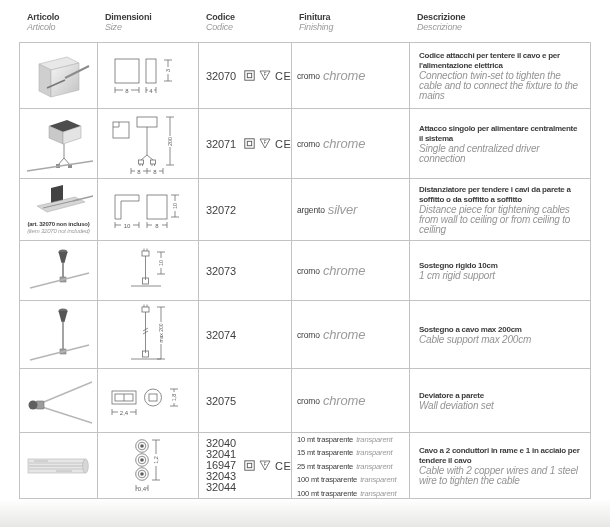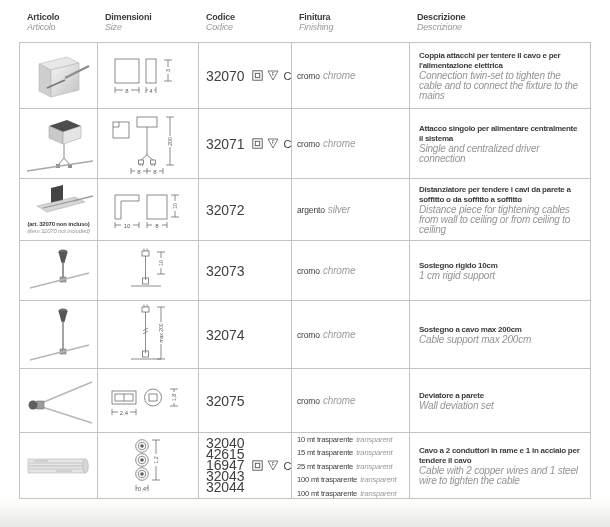--- a/index.html
+++ b/index.html
@@ -19,25 +19,25 @@
        grid-template-rows:66px 70px 62px 60px 68px 64px 66px;
        border-top:1px solid #c3c3c3;border-left:1px solid #c3c3c3;}
   .row{display:contents;}
   .cell{border-right:1px solid #c3c3c3;border-bottom:1px solid #c3c3c3;
         display:flex;align-items:center;box-sizing:border-box;overflow:hidden;background:#fff;}
   .c-img{justify-content:center;flex-direction:column;}
   .c-dim{justify-content:center;}
   .c-code{padding-left:7px;gap:8px;}
   .c-fin{padding-left:5px;}
   .c-desc{flex-direction:column;align-items:flex-start;justify-content:center;padding:4px 8px 4px 9px;}
-  .code{font-size:14px;color:#3f3f3f;letter-spacing:-.1px;}
+  .code{font-size:11px;color:#3f3f3f;letter-spacing:-.1px;}
   .codes{display:flex;flex-direction:column;line-height:11px;text-align:center;}
   .iconrow{display:flex;align-items:center;gap:4px;}
   .fin-it{font-size:8.5px;color:#3c3c3c;letter-spacing:-.15px;}
-  .fin-en{font-size:10px;font-style:italic;color:#9b9b9b;margin-left:3px;letter-spacing:-.15px;}
+  .fin-en{font-size:13px;font-style:italic;color:#9b9b9b;margin-left:3px;letter-spacing:-.15px;}
   .fin-multi{display:flex;flex-direction:column;line-height:10.4px;}
   .fin-multi .fin-it,.fin-multi .fin-en{font-size:7.6px;letter-spacing:-.2px;}
   .desc-it{font-size:8px;font-weight:700;color:#3c3c3c;letter-spacing:-.25px;line-height:10px;}
   .desc-en{font-size:10px;font-style:italic;color:#949494;letter-spacing:-.2px;line-height:10px;}
   .img-note{font-size:6px;font-weight:700;color:#3c3c3c;line-height:7px;text-align:center;margin-top:2px;letter-spacing:-.2px;}
   .img-note-en{display:block;font-weight:400;font-style:italic;color:#9b9b9b;}
   .ce{font-size:11px;color:#3f3f3f;letter-spacing:.4px;}
   .footer-band{position:absolute;left:0;bottom:0;width:610px;height:28px;
        background:linear-gradient(180deg,#ffffff 0%,#e7e7e4 100%);}
   svg{display:block;}
@@ -122,21 +122,21 @@
           <text x="6" y="6" text-anchor="middle" font-size="4.5" fill="#555555">F</text>
         </svg>
         <span class="ce">CE</span>
       </span>
     </div>
     <div class="cell c-fin">
       <span class="fin-it">cromo</span>
       <span class="fin-en">chrome</span>
     </div>
     <div class="cell c-desc">
-      <div class="desc-it">Coppia attacchi per tentere il cavo e per l'alimentazione elettrica</div>
+      <div class="desc-it">Codice attacchi per tentere il cavo e per l'alimentazione elettrica</div>
       <div class="desc-en">Connection twin-set to tighten the cable and to connect the fixture to the mains</div>
     </div>
   </div>
 
   <div class="row">
     <div class="cell c-img">
       <svg width="72" height="58" viewBox="0 0 72 58">
         <polygon points="26,11 44,5 58,11 40,17" fill="#4d4d4d"></polygon>
         <polygon points="26,11 40,17 40,29 26,23" fill="#c9c9c9" stroke="#9e9e9e" stroke-width="0.5"></polygon>
         <polygon points="40,17 58,11 58,23 40,29" fill="#e4e4e4" stroke="#9e9e9e" stroke-width="0.5"></polygon>
@@ -411,21 +411,21 @@
         <line x1="11" y1="48" x2="11" y2="54" stroke="#6e6e6e" stroke-width="0.8"></line>
         <line x1="23" y1="48" x2="23" y2="54" stroke="#6e6e6e" stroke-width="0.8"></line>
         <line x1="11" y1="51" x2="13" y2="51" stroke="#6e6e6e" stroke-width="0.8"></line>
         <line x1="21" y1="51" x2="23" y2="51" stroke="#6e6e6e" stroke-width="0.8"></line>
         <text x="17" y="53.5" text-anchor="middle" font-size="6" fill="#5f5f5f">0,4</text>
       </svg>
     </div>
     <div class="cell c-code">
       <span class="codes">
         <span class="code">32040</span>
-        <span class="code">42615</span>
+        <span class="code">32041</span>
         <span class="code">16947</span>
         <span class="code">32043</span>
         <span class="code">32044</span>
       </span>
       <span class="iconrow">
         <svg width="11" height="11" viewBox="0 0 11 11">
           <rect x="0.8" y="0.8" width="9.4" height="9.4" fill="none" stroke="#555555" stroke-width="0.9"></rect>
           <rect x="3.3" y="3.3" width="4.4" height="4.4" fill="none" stroke="#555555" stroke-width="0.9"></rect>
         </svg>
         <svg width="12" height="11" viewBox="0 0 12 11">

